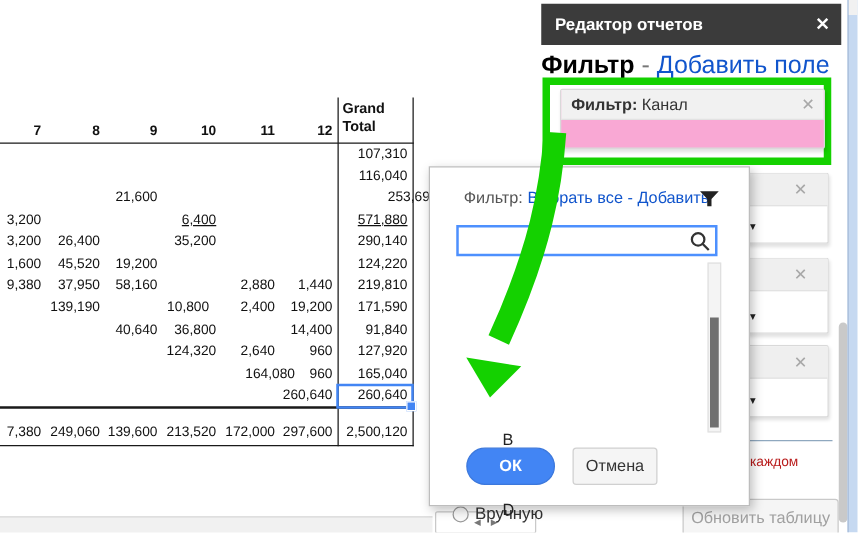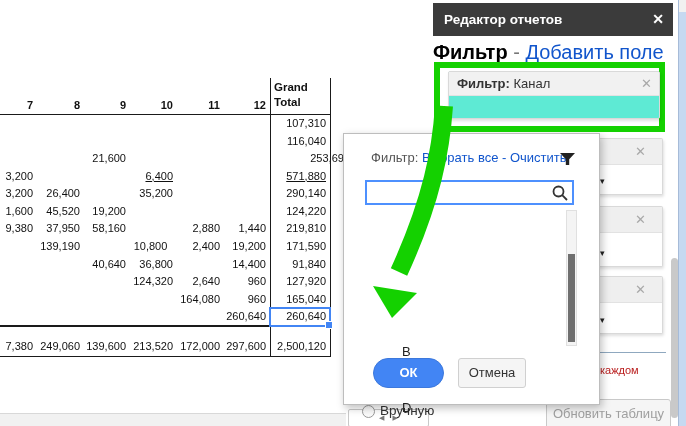--- a/index.html
+++ b/index.html
@@ -24,21 +24,21 @@
   
   .panel-hdr{position:absolute;left:433px;top:3px;width:240px;height:33px;background:#3b3b3b;color:#fff;z-index:3;}
   .panel-hdr .t{position:absolute;left:11px;top:0;line-height:33px;font-size:13.5px;font-weight:bold;}
   .panel-hdr .x{position:absolute;right:9px;top:0;line-height:33px;font-size:14px;font-weight:bold;cursor:pointer;}
   .filter-row{position:absolute;left:433px;top:41px;font-size:20px;z-index:3;white-space:nowrap;}
   .filter-row .lbl{font-weight:bold;color:#000;}
   .filter-row .dash{color:#777;}
   .link{color:#1155cc;cursor:pointer;}
 
   .green-box{position:absolute;left:434px;top:62px;width:219px;height:58px;border:6px solid #14d100;z-index:20;}
-  .fcard{position:absolute;left:448px;top:71px;width:210px;height:46px;background:#5eead4;border:1px solid #d9d9d9;border-radius:2px;
+  .fcard{position:absolute;left:448px;top:71px;width:210px;height:46px;background:#f9a8d4;border:1px solid #d9d9d9;border-radius:2px;
          box-shadow:1px 2px 3px rgba(0,0,0,.12);z-index:21;}
   .fcard .hd{height:23px;background:#f1f1f1;border-bottom:1px solid #e2e2e2;font-size:13px;line-height:23px;padding-left:8px;color:#333;}
   .fcard .hd b{font-weight:bold;}
   .fcard .hd .x{position:absolute;right:7px;top:0;line-height:23px;color:#a8a8a8;font-size:13px;cursor:pointer;}
   .fcard .bd{font-size:13px;color:#222;padding-left:8px;line-height:22px;white-space:nowrap;}
   .fcard .bd .lab{color:#555;}
   .fcard .bd .car{font-size:9px;color:#222;margin-left:4px;}
 
   .pcard{position:absolute;left:598px;width:65px;background:#fff;border:1px solid #d9d9d9;border-left:none;border-radius:0 2px 2px 0;
          box-shadow:1px 2px 3px rgba(0,0,0,.12);z-index:4;box-sizing:border-box;}
@@ -122,21 +122,21 @@
         <div class="cell" style="left: 221px; width: 45px; top: 238.06px; height: 17.6px; line-height: 17.6px;">19,200</div>
         <div class="cell" style="left: 272px; width: 54px; top: 238.06px; height: 17.6px; line-height: 17.6px;">171,590</div>
         <div class="cell" style="left: 81px; width: 45px; top: 255.64px; height: 17.6px; line-height: 17.6px;">40,640</div>
         <div class="cell" style="left: 128px; width: 45px; top: 255.64px; height: 17.6px; line-height: 17.6px;">36,800</div>
         <div class="cell" style="left: 221px; width: 45px; top: 255.64px; height: 17.6px; line-height: 17.6px;">14,400</div>
         <div class="cell" style="left: 272px; width: 54px; top: 255.64px; height: 17.6px; line-height: 17.6px;">91,840</div>
         <div class="cell" style="left: 128px; width: 45px; top: 273.22px; height: 17.6px; line-height: 17.6px;">124,320</div>
         <div class="cell" style="left: 175px; width: 45px; top: 273.22px; height: 17.6px; line-height: 17.6px;">2,640</div>
         <div class="cell" style="left: 221px; width: 45px; top: 273.22px; height: 17.6px; line-height: 17.6px;">960</div>
         <div class="cell" style="left: 272px; width: 54px; top: 273.22px; height: 17.6px; line-height: 17.6px;">127,920</div>
-        <div class="cell" style="left: 175px; width: 45px; top: 290.8px; height: 17.6px; line-height: 17.6px;">164,080</div>
+        <div class="cell" style="left: 191px; width: 45px; top: 290.8px; height: 17.6px; line-height: 17.6px;">164,080</div>
         <div class="cell" style="left: 221px; width: 45px; top: 290.8px; height: 17.6px; line-height: 17.6px;">960</div>
         <div class="cell" style="left: 272px; width: 54px; top: 290.8px; height: 17.6px; line-height: 17.6px;">165,040</div>
         <div class="cell" style="left: 221px; width: 45px; top: 308.38px; height: 17.6px; line-height: 17.6px;">260,640</div>
         <div class="cell" style="left: 272px; width: 54px; top: 308.38px; height: 17.6px; line-height: 17.6px;">260,640</div>
       </div>
     <div id="sheet-totals">
         <div class="cell" style="left: -12px; width: 45px; top: 338px; height: 17.6px; line-height: 17.6px;">7,380</div>
         <div class="cell" style="left: 35px; width: 45px; top: 338px; height: 17.6px; line-height: 17.6px;">249,060</div>
         <div class="cell" style="left: 81px; width: 45px; top: 338px; height: 17.6px; line-height: 17.6px;">139,600</div>
         <div class="cell" style="left: 128px; width: 45px; top: 338px; height: 17.6px; line-height: 17.6px;">213,520</div>
@@ -205,21 +205,21 @@
   <div class="radio"></div>
   <div class="radio-lab">Вручную</div>
   <div class="refresh-btn">Обновить таблицу</div>
   <div class="panel-sb"></div>
   <div class="blue-strip">
       <div class="cap"></div>
     </div>
 
   <div class="popup">
     <div class="head">
-      <span class="lab">Фильтр: </span><span class="link">Выбрать все</span><span class="link"> - </span><span class="link">Очистить</span>
+      <span class="lab">Фильтр: </span><span class="link">Выбрать все</span><span class="link"> - </span><span class="link">Добавить</span>
     </div>
     <svg class="funnel" width="17" height="16">
       <polygon points="1,2 16,2 10.2,8.2 10.2,14 6.8,14 6.8,8.2" fill="#222"></polygon>
     </svg>
     <input class="search" value="" style="">
     <svg class="mag" width="17" height="17">
       <circle cx="6.5" cy="6.5" r="5" fill="none" stroke="#333" stroke-width="1.8"></circle>
       <line x1="10.2" y1="10.2" x2="15" y2="15" stroke="#333" stroke-width="1.8"></line>
     </svg>
     <div id="popup-list">

